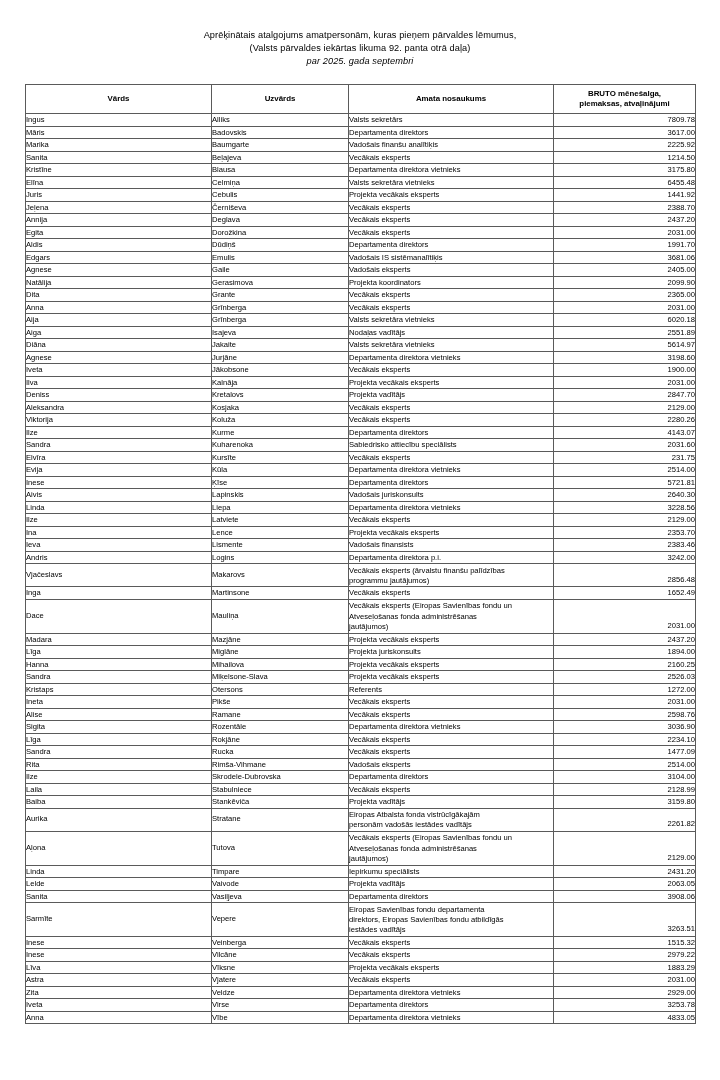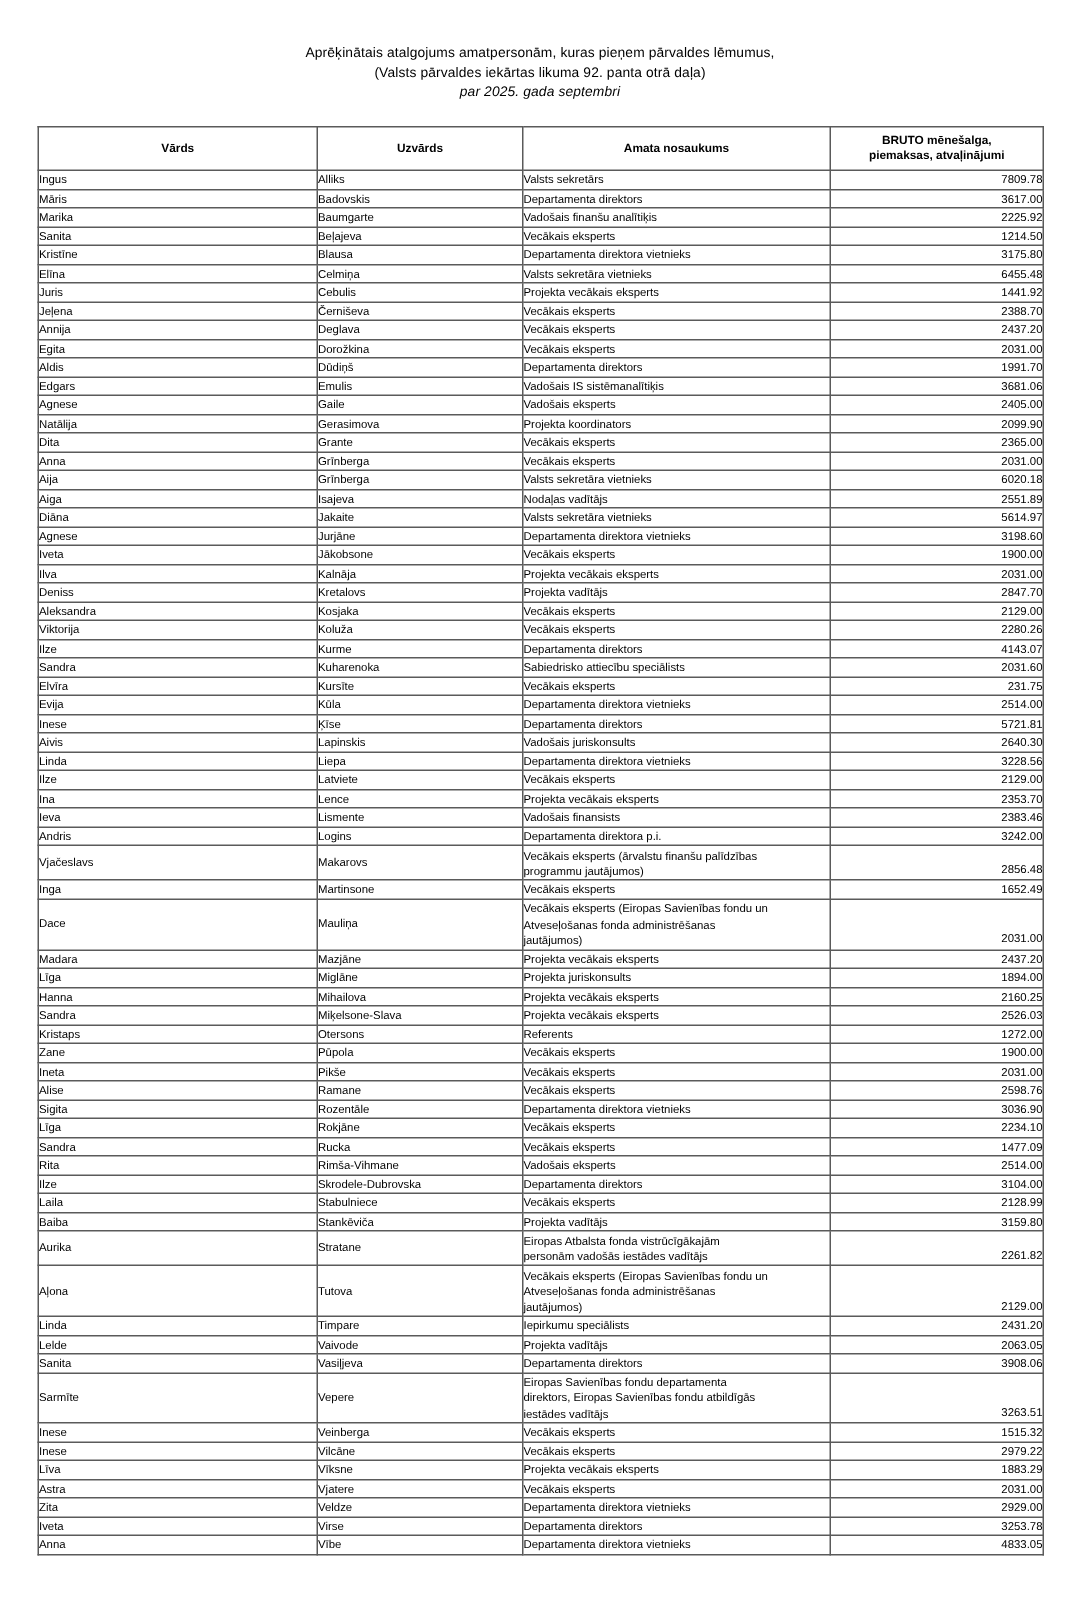--- a/index.html
+++ b/index.html
@@ -570,30 +570,20 @@
             <td class="cell-name">Kristaps</td>
             <td class="cell-sur">Otersons</td>
             <td class="cell-pos">
               <div class="pos-lines">
                 <span>Referents</span>
               </div>
             </td>
             <td class="cell-amt">1272.00</td>
           </tr>
           <tr>
-            <td class="cell-name">Zane</td>
-            <td class="cell-sur">Pūpola</td>
-            <td class="cell-pos">
-              <div class="pos-lines">
-                <span>Vecākais eksperts</span>
-              </div>
-            </td>
-            <td class="cell-amt">1900.00</td>
-          </tr>
-          <tr>
             <td class="cell-name">Ineta</td>
             <td class="cell-sur">Pikše</td>
             <td class="cell-pos">
               <div class="pos-lines">
                 <span>Vecākais eksperts</span>
               </div>
             </td>
             <td class="cell-amt">2031.00</td>
           </tr>
           <tr>

